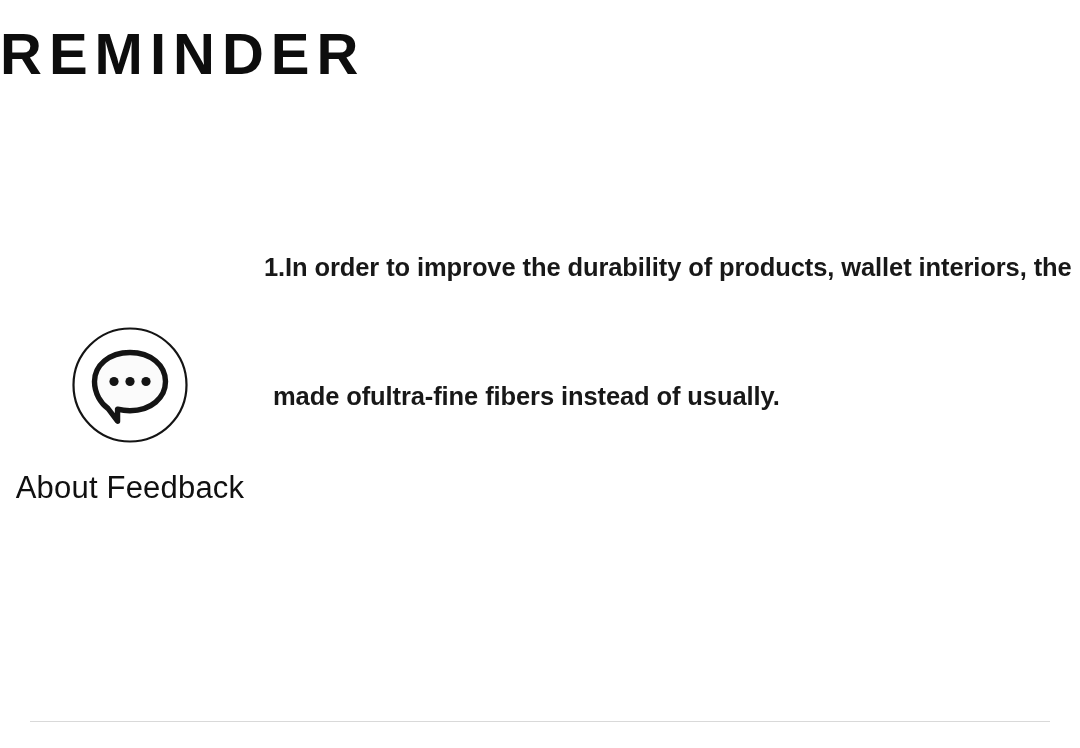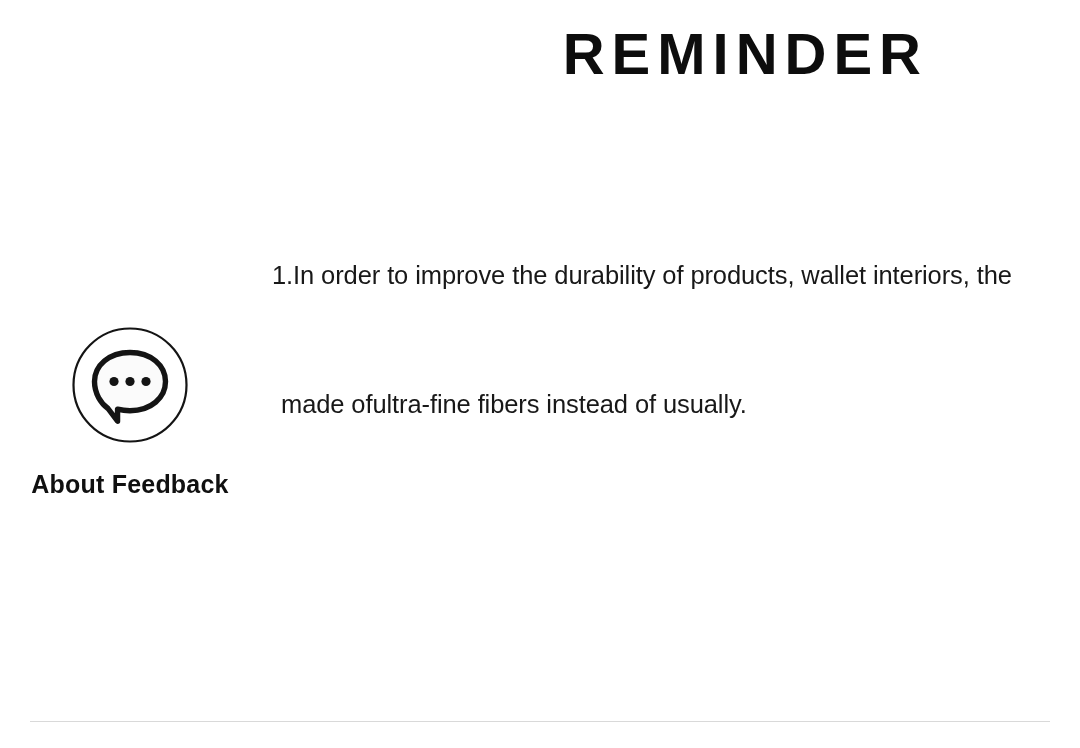--- a/index.html
+++ b/index.html
@@ -22,21 +22,21 @@
     inset: 0;
     background: #ffffff;
   }
 
   
   .title {
     position: absolute;
     top: 24px;
     left: 0;
     width: 928px;
-    text-align: right;
+    text-align: left;
     font-size: 58px;
     line-height: 1.05;
     font-weight: 700;
     letter-spacing: 7px;
     color: #0d0d0d;
     white-space: pre;
   }
 
   
   .badge {
@@ -47,22 +47,22 @@
     text-align: center;
   }
   .badge-icon {
     width: 118px;
     height: 118px;
     margin: 0 auto;
     display: block;
   }
   .badge-caption {
     margin-top: 26px;
-    font-size: 25px;
-    font-weight: 700;
+    font-size: 31px;
+    font-weight: 400;
     letter-spacing: 0.2px;
     color: #101010;
     text-align: center;
     white-space: pre;
   }
 
   
   .body-block {
     position: absolute;
     left: 264px;
@@ -77,21 +77,21 @@
     white-space: pre-wrap;
   }
   .para .line {
     display: block;
     white-space: pre;
   }
   .para .line.indent {
     padding-left: 9px;
   }
 
-  .p1 { margin: 8px; }
+  .p1 { margin: 0; font-weight: bold; }
   .p2 { margin: 32px 0 0 0; }
 
   
   .divider {
     position: absolute;
     left: 30px;
     top: 721px;
     width: 1020px;
     height: 1px;
     background: #d9d9d9;

